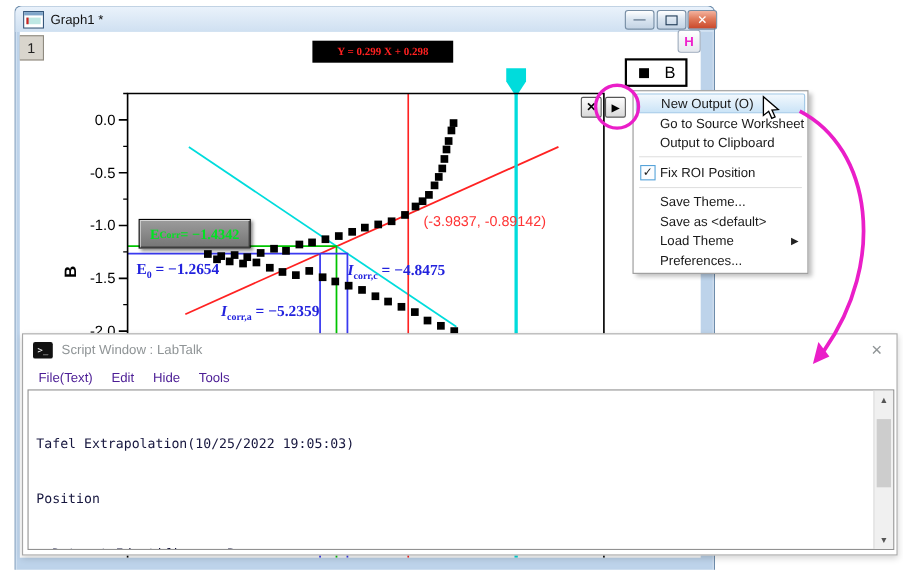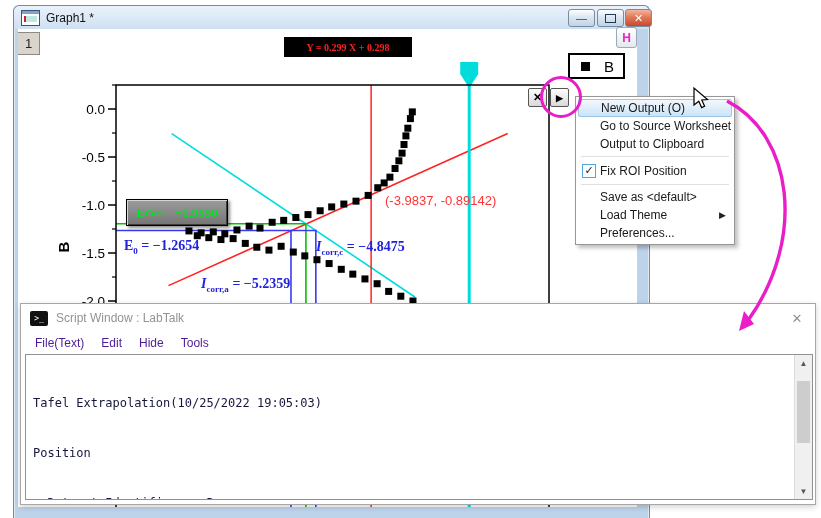--- a/index.html
+++ b/index.html
@@ -51,21 +51,21 @@
   .ann sub{font-size:9px;}
   .ann-blue{color:#2222dd;font-size:14px;}
   .ann-red{color:#ff3333;font-family:"Liberation Sans",sans-serif;font-weight:normal;font-size:13px;}
   .ecorr-box{position:absolute;left:108px;top:170px;width:102px;height:27px;box-sizing:border-box;
     background:linear-gradient(#9c9c9c,#757575);border:1px solid #000;
     box-shadow:inset 1px 1px 0 #d6d6d6,inset -1px -1px 0 #3c3c3c,2px 2px 3px rgba(0,0,0,.45);
     display:flex;align-items:center;justify-content:center;color:#00e422;font-weight:bold;
     font-size:13px;font-family:"Liberation Serif",serif;white-space:nowrap;}
   .ecorr-box sub{font-size:9px;}
   
-  .context-menu{position:absolute;left:575px;top:96px;width:160px;background:#ffffff;
+  .context-menu{position:absolute;left:575px;top:82px;width:160px;background:#ffffff;
     border:1px solid #979797;box-shadow:3px 3px 4px rgba(0,0,0,.25);z-index:20;
     padding:2px;box-sizing:border-box;font-size:12px;color:#1a1a1a;}
   .menu-item{height:18px;display:flex;align-items:center;position:relative;}
   .menu-item .gutter{width:22px;flex:none;display:flex;align-items:center;justify-content:center;}
   .menu-item.hilite{background:linear-gradient(#f2f8fd,#cbe4f7);border:1px solid #9cc5e6;
     border-radius:2px;height:16px;}
   .menu-sep{border-top:1px solid #e0e0e0;margin:3px 3px;}
   .menu-check{width:14px;height:14px;box-sizing:border-box;border:1px solid #56a3d9;
     background:#fbfdff;display:flex;align-items:center;justify-content:center;font-size:11px;color:#222;}
   .submenu-arrow{position:absolute;right:6px;font-size:9px;color:#222;}
@@ -195,21 +195,21 @@
       <span class="legend-marker"></span>
       <span class="legend-text">B</span>
     </div>
 
     <div class="roi-btn" style="left:510px;">✕</div>
     <div class="roi-btn" style="left:532px;font-size:9px;">▶</div>
 
     <div class="ecorr-box">
       <span>E</span>
         <sub>Corr</sub>
-        <span> = −1.9550</span>
+        <span> = −1.4342</span>
     </div>
     <div class="ann ann-blue" style="left:106px;top:209px;">
       <span>E</span><sub>0</sub><span> = −1.2654</span>
     </div>
     <div class="ann ann-blue" style="left:183px;top:247px;text-align:right;">
       <span style="font-style:italic">I</span><sub>corr,a</sub><span> = −5.2359</span>
     </div>
     <div class="ann ann-blue" style="left:298px;top:210px;">
       <span style="font-style:italic">I</span><sub>corr,c</sub><span> = −4.8475</span>
     </div>
@@ -233,20 +233,24 @@
   <div class="menu-sep"></div>
   <div class="menu-item tall">
     <span class="gutter">
       <span class="menu-check">✓</span>
     </span>
     <span>Fix ROI Position</span>
   </div>
   <div class="menu-sep"></div>
   <div class="menu-item">
     <span class="gutter"></span>
+    <span>Save Theme...</span>
+  </div>
+  <div class="menu-item">
+    <span class="gutter"></span>
     <span>Save as &lt;default&gt;</span>
   </div>
   <div class="menu-item">
     <span class="gutter"></span>
     <span>Load Theme</span>
     <span class="submenu-arrow">▶</span>
   </div>
   <div class="menu-item">
     <span class="gutter"></span>
     <span>Preferences...</span>

